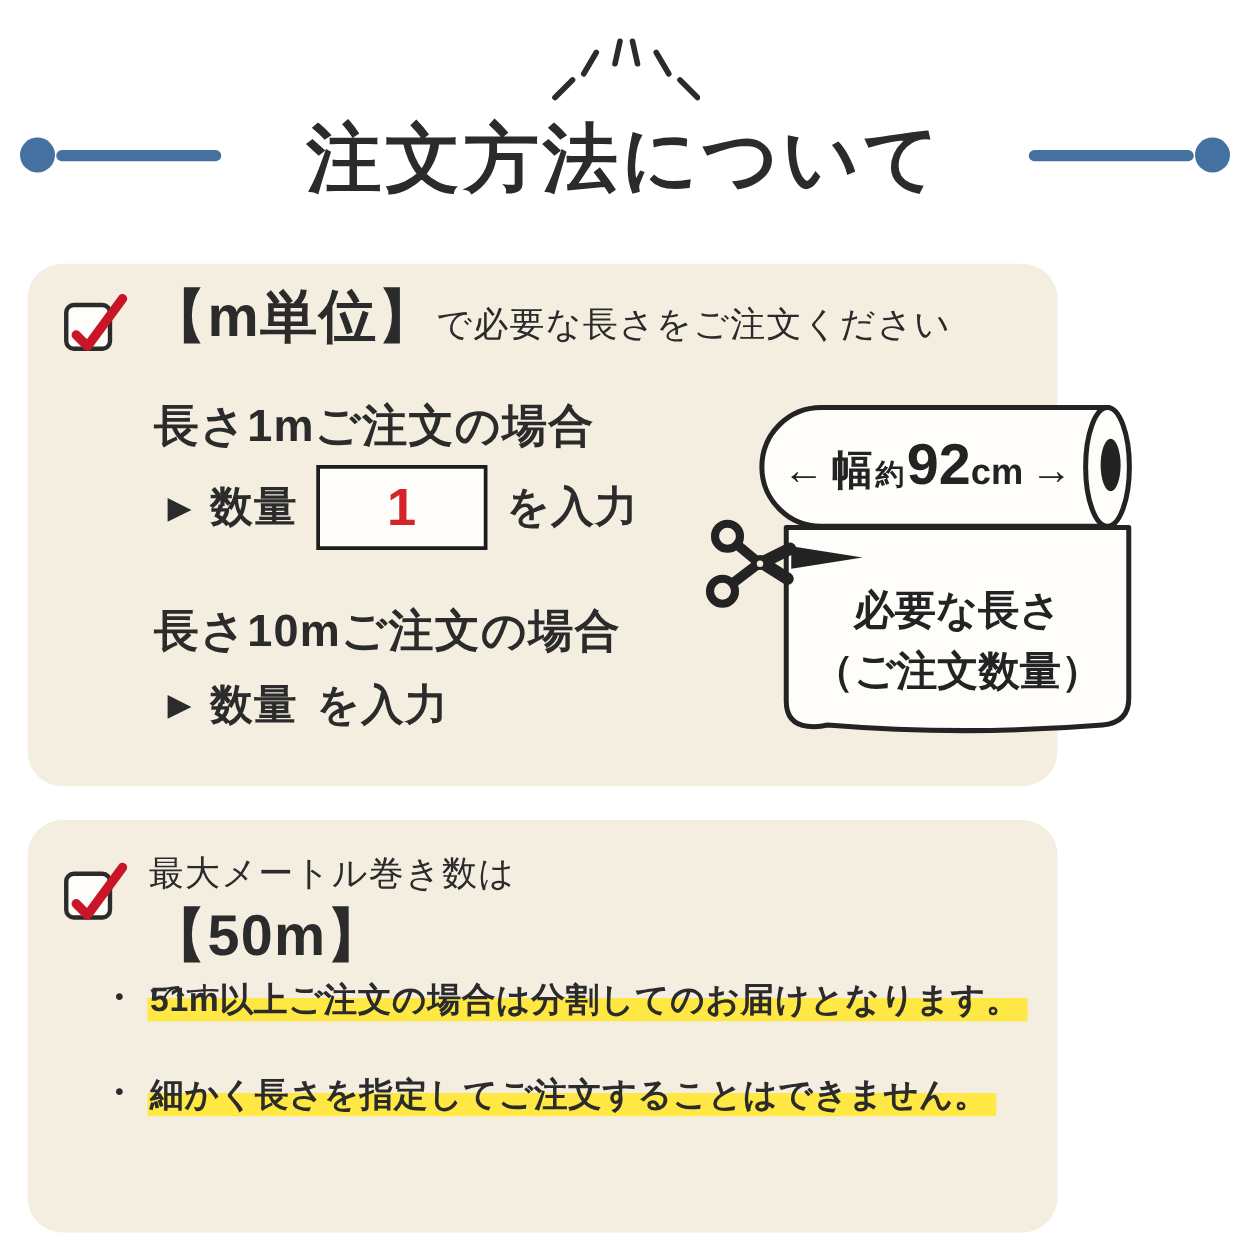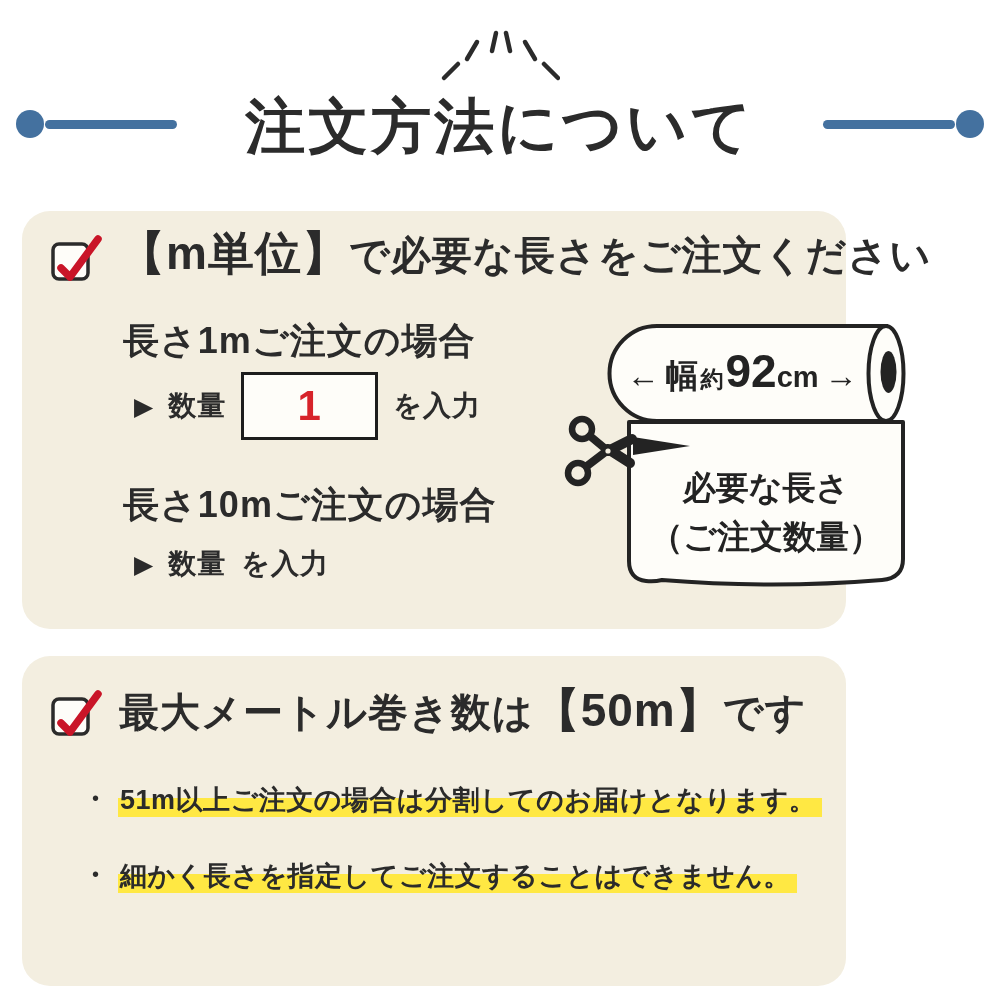--- a/index.html
+++ b/index.html
@@ -25,30 +25,30 @@
   .info-box{position:absolute;left:22px;width:824px;background:var(--box-cream);border-radius:28px;}
   .box-unit{top:195px;height:418px;}
   .box-max{top:640px;height:330px;}
 
   .checkbox-svg{position:absolute;overflow:visible;}
   .checkbox-svg .cb-rect{fill:var(--paper-white);stroke:var(--text-dark);stroke-width:3.5;}
   .checkbox-svg .cb-check{fill:none;stroke:var(--check-red);stroke-width:7.5;stroke-linecap:round;stroke-linejoin:round;}
 
   .heading-row{position:absolute;display:flex;align-items:baseline;white-space:nowrap;}
   .box-unit .heading-row{left:97px;top:12px;}
-  .box-max .heading-row{left:97px;top:24px;}
+  .box-max .heading-row{left:97px;top:24px;flex-direction:column;}
   .h-big{font-size:46px;font-weight:900;letter-spacing:1px;}
-  .h-small{font-size:40px;font-weight:700;letter-spacing:1px;}
+  .h-small{font-size:28px;font-weight:400;letter-spacing:1px;}
 
   .step-label{position:absolute;left:101px;font-size:36px;font-weight:800;letter-spacing:1px;white-space:nowrap;}
   .step1-label{top:106px;} .step2-label{top:270px;}
   .step-row{position:absolute;left:112px;display:flex;align-items:center;gap:15px;height:70px;white-space:nowrap;}
   .step1-row{top:160px;} .step2-row{top:318px;}
   .pointer{font-size:25px;line-height:1;}
-  .qty-label,.qty-suffix{font-size:28px;font-weight:800;letter-spacing:1px;}
+  .qty-label,.qty-suffix{font-size:34px;font-weight:800;letter-spacing:1px;}
   .qty-box{width:137px;height:68px;background:var(--paper-white);border:3px solid #1d1d1d;
     display:flex;align-items:center;justify-content:center;}
   .qty-value{font-size:42px;font-weight:800;color:var(--number-red);letter-spacing:1px;}
 
   .roll-svg{position:absolute;left:536px;top:102px;}
   .roll-svg .ink{stroke:var(--line-black);fill:var(--paper-white);stroke-width:4;}
   .roll-svg .ink-fill{fill:var(--line-black);}
   .roll-svg text{fill:var(--line-black);font-family:"Liberation Sans","DejaVu Sans",sans-serif;}
   .roll-svg .scis{stroke:var(--line-black);stroke-linecap:round;fill:none;}
 

